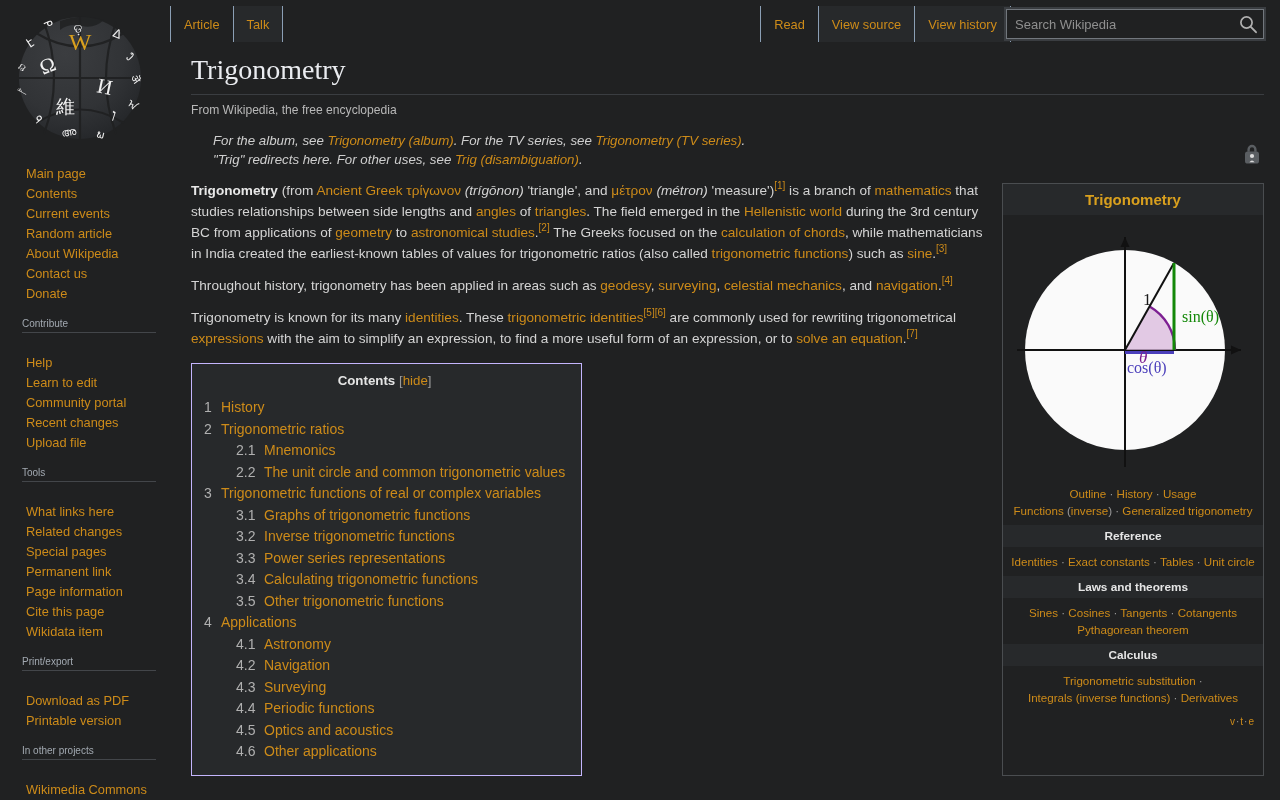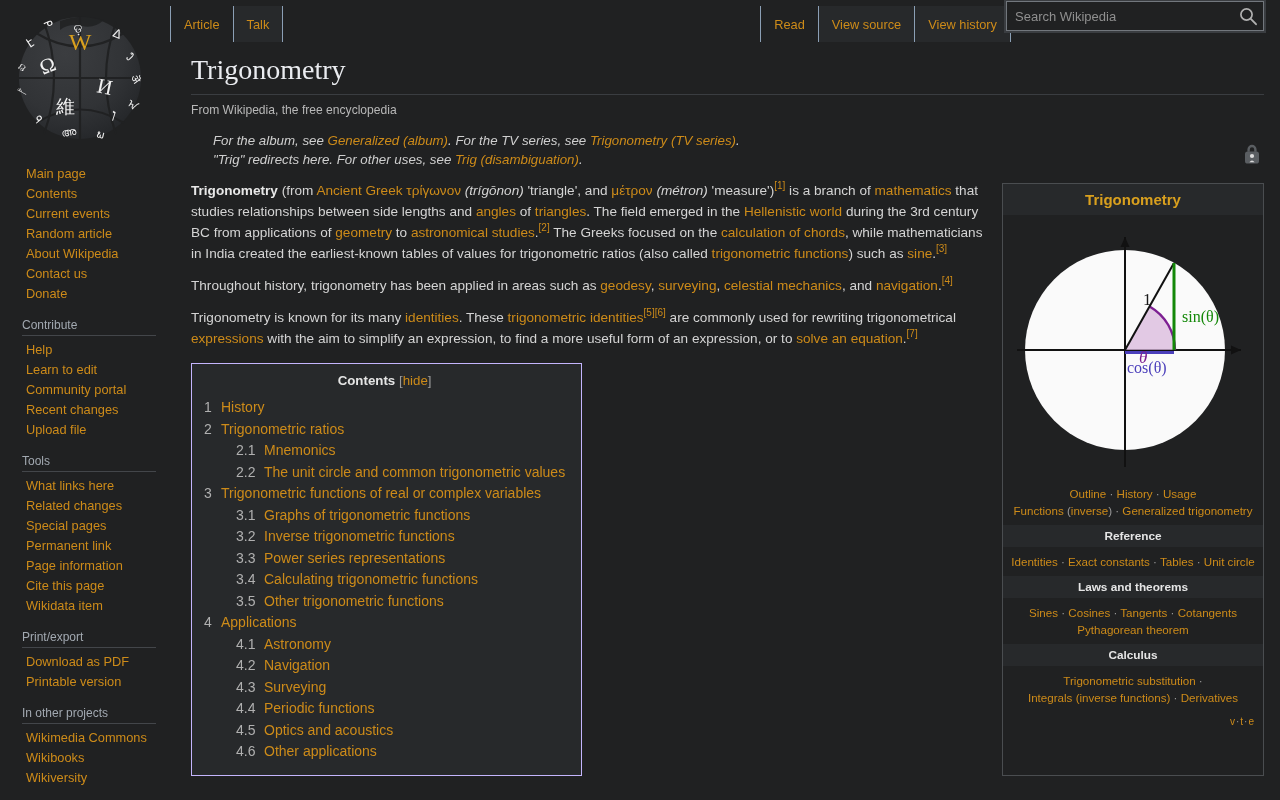--- a/index.html
+++ b/index.html
@@ -28,22 +28,22 @@
 
   
   #left-panel {
     position: absolute; left: 0; top: 0; width: 166px; height: 800px;
     background: #202122;
   }
   #logo-wrap { width: 160px; height: 160px; position: relative; }
   #sidebar-nav { padding: 0 0 0 22px; font-size: 12.8px; }
   .nav-portal { margin-bottom: 14px; }
   .portal-heading {
-    color: #a2a9b1; font-size: 12px; font-weight: normal;
-    padding: 0 0 3px 0; margin: 0 10px 4px 0;
+    color: #a2a9b1; font-size: 10px; font-weight: normal;
+    padding: 0 0 3px 0; margin: 0 10px 20px 0;
     border-bottom: 1px solid #43464a;
   }
   .nav-list { list-style: none; margin: 4px; padding: 0; }
   .nav-list li { line-height: 20px; }
   .nav-list a { color: #cd8b19; font-size: 12.8px; }
 
   
   #content-area {
     position: absolute; left: 166px; top: 0; right: 0; bottom: 0;
     background: #202122;
@@ -54,21 +54,21 @@
   .vtab {
     height: 36px; display: flex; align-items: center; padding: 0 13px;
     background: #27292b;
     border-left: 1px solid #8b9fb5; border-right: 1px solid #8b9fb5;
     margin-right: -1px;
     font-size: 12.8px;
   }
   .vtab a { color: #cd8b19; }
   .vtab.selected { background: #202122; }
   #search-wrap {
-    position: absolute; right: 16px; bottom: 11px;
+    position: absolute; right: 16px; bottom: 3px;
     width: 258px; height: 30px;
   }
   #search-input {
     width: 100%; height: 30px;
     background: #202122;
     border: 1px solid #72777d;
     outline: 2px solid #3a3d41;
     color: #d4d4d4; font-size: 13px;
     padding: 0 30px 0 8px;
     font-family: "Liberation Sans", sans-serif;
@@ -311,21 +311,21 @@
         <rect x="3" y="8.5" width="14" height="12" rx="2.6" fill="#5a5e62"></rect>
         <path d="M6.6 8.8 V6.4 a3.4 3.4 0 0 1 6.8 0 V8.8" fill="none" stroke="#5a5e62" stroke-width="2.4"></path>
         <circle cx="10" cy="13" r="2.1" fill="#dcdcdc"></circle>
         <path d="M7.4 19.2 q2.6 -3.4 5.2 0 z" fill="#dcdcdc"></path>
       </svg>
     </div>
 
     <div id="siteSub">From Wikipedia, the free encyclopedia</div>
 
     <div class="hatnote-block">
-      <div class="hatnote" id="hatnote-0"><span>For the album, see </span><a href="#">Generalized (album)</a><span>. For the TV series, see </span><a href="#">Trigonometry (TV series)</a><span>.</span></div>
+      <div class="hatnote" id="hatnote-0"><span>For the album, see </span><a href="#">Trigonometry (album)</a><span>. For the TV series, see </span><a href="#">Trigonometry (TV series)</a><span>.</span></div>
       <div class="hatnote" id="hatnote-1"><span>"Trig" redirects here. For other uses, see </span><a href="#">Trig (disambiguation)</a><span>.</span></div>
     </div>
 
     <div class="content-cols">
       <div class="text-col">
 
         <p class="body-par" id="par-0"><b>Trigonometry</b><span> (from </span><a href="#">Ancient Greek</a><span> </span><a href="#">τρίγωνον</a><span> </span><i>(trígōnon)</i><span> 'triangle', and </span><a href="#">μέτρον</a><span> </span><i>(métron)</i><span> 'measure')</span><sup class="ref"><a href="#">[1]</a></sup><span> is a branch of </span><a href="#">mathematics</a><span> that studies relationships between side lengths and </span><a href="#">angles</a><span> of </span><a href="#">triangles</a><span>. The field emerged in the </span><a href="#">Hellenistic world</a><span> during the 3rd century BC from applications of </span><a href="#">geometry</a><span> to </span><a href="#">astronomical studies</a><span>.</span><sup class="ref"><a href="#">[2]</a></sup><span> The Greeks focused on the </span><a href="#">calculation of chords</a><span>, while mathematicians in India created the earliest-known tables of values for trigonometric ratios (also called </span><a href="#">trigonometric functions</a><span>) such as </span><a href="#">sine</a><span>.</span><sup class="ref"><a href="#">[3]</a></sup></p>
         <p class="body-par" id="par-1"><span>Throughout history, trigonometry has been applied in areas such as </span><a href="#">geodesy</a><span>, </span><a href="#">surveying</a><span>, </span><a href="#">celestial mechanics</a><span>, and </span><a href="#">navigation</a><span>.</span><sup class="ref"><a href="#">[4]</a></sup></p>
         <p class="body-par" id="par-2"><span>Trigonometry is known for its many </span><a href="#">identities</a><span>. These </span><a href="#">trigonometric identities</a><sup class="ref"><a href="#">[5][6]</a></sup><span> are commonly used for rewriting trigonometrical </span><a href="#">expressions</a><span> with the aim to simplify an expression, to find a more useful form of an expression, or to </span><a href="#">solve an equation</a><span>.</span><sup class="ref"><a href="#">[7]</a></sup></p>
 

